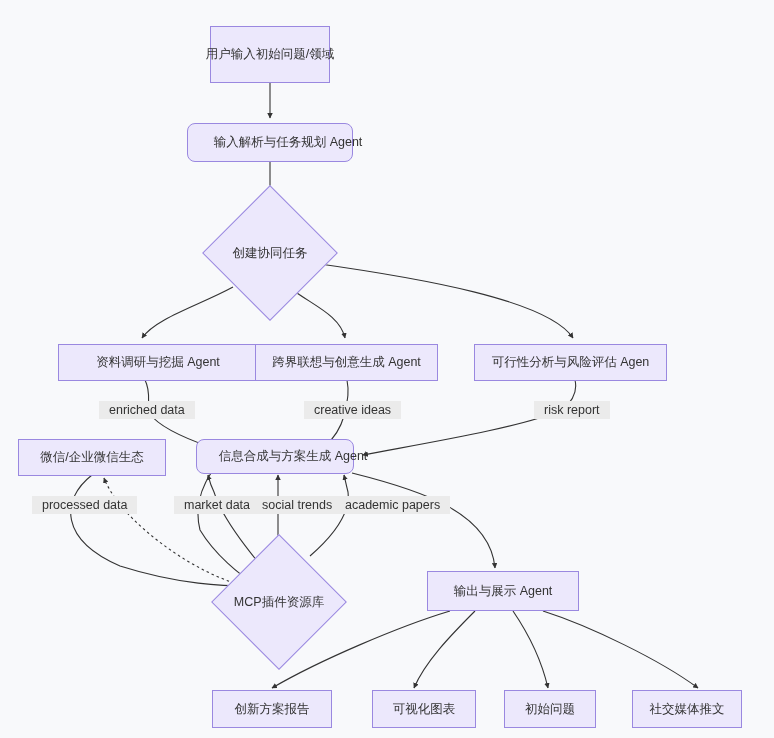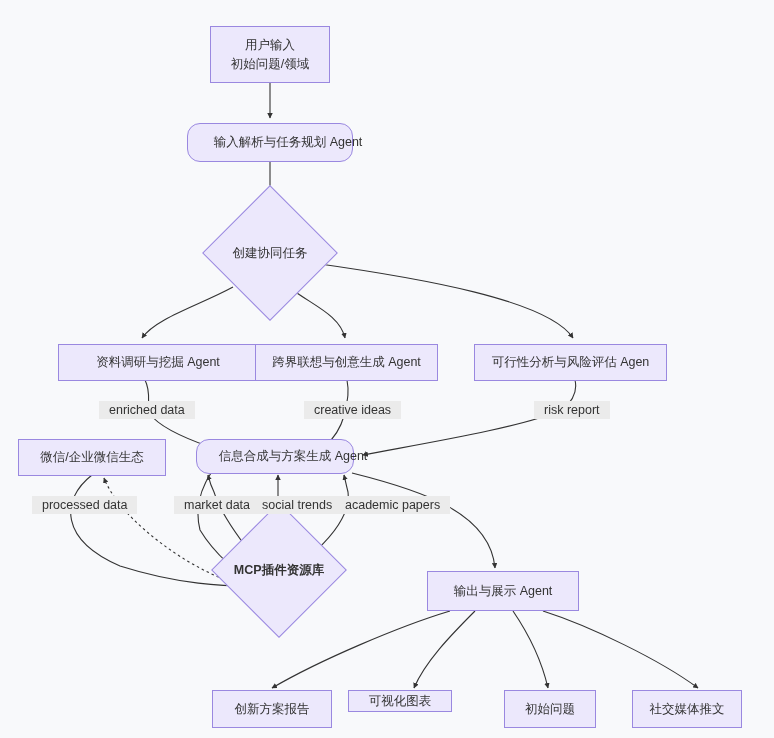--- a/index.html
+++ b/index.html
@@ -29,27 +29,27 @@
   .node {
     position: absolute;
     box-sizing: border-box;
     background: #ece8fc;
     border: 1px solid #9a88e0;
     color: #333333;
     font-size: 12.5px;
     line-height: 1.45;
     text-align: center;
     display: flex;
-    flex-direction: column;
+    flex-direction: row;
     align-items: center;
     justify-content: center;
     z-index: 3;
   }
   .node.rounded {
-    border-radius: 13px;
+    border-radius: 8px;
     padding-left: 36px;
   }
   .node .nline {
     display: block;
     white-space: nowrap;
   }
   
   .diamond {
     position: absolute;
     z-index: 3;
@@ -166,34 +166,34 @@
   </div>
 
   <div class="node" style="left:18px; top:439px; width:148px; height:37px;">
     <span class="nline">微信/企业微信生态</span>
   </div>
 
   <div class="node rounded" style="left:196px; top:439px; width:158px; height:35px;">
     <span class="nline">信息合成与方案生成 Agent</span>
   </div>
 
-  <div class="diamond" style="left:231px; top:522px; width:96px; height:96px;font-weight:bold;">
+  <div class="diamond" style="left:231px; top:554px; width:96px; height:96px;">
     <div class="dshape"></div>
     <div class="dlabel">MCP插件资源库</div>
   </div>
 
   <div class="node" style="left:427px; top:571px; width:152px; height:40px;">
     <span class="nline">输出与展示 Agent</span>
   </div>
 
   <div class="node" style="left:212px; top:690px; width:120px; height:38px;">
     <span class="nline">创新方案报告</span>
   </div>
 
-  <div class="node" style="left:348px; top:690px; width:104px; height:22px;">
+  <div class="node" style="left:372px; top:690px; width:104px; height:38px;">
     <span class="nline">可视化图表</span>
   </div>
 
   <div class="node" style="left:504px; top:690px; width:92px; height:38px;">
     <span class="nline">初始问题</span>
   </div>
 
   <div class="node" style="left:632px; top:690px; width:110px; height:38px;">
     <span class="nline">社交媒体推文</span>
   </div>

